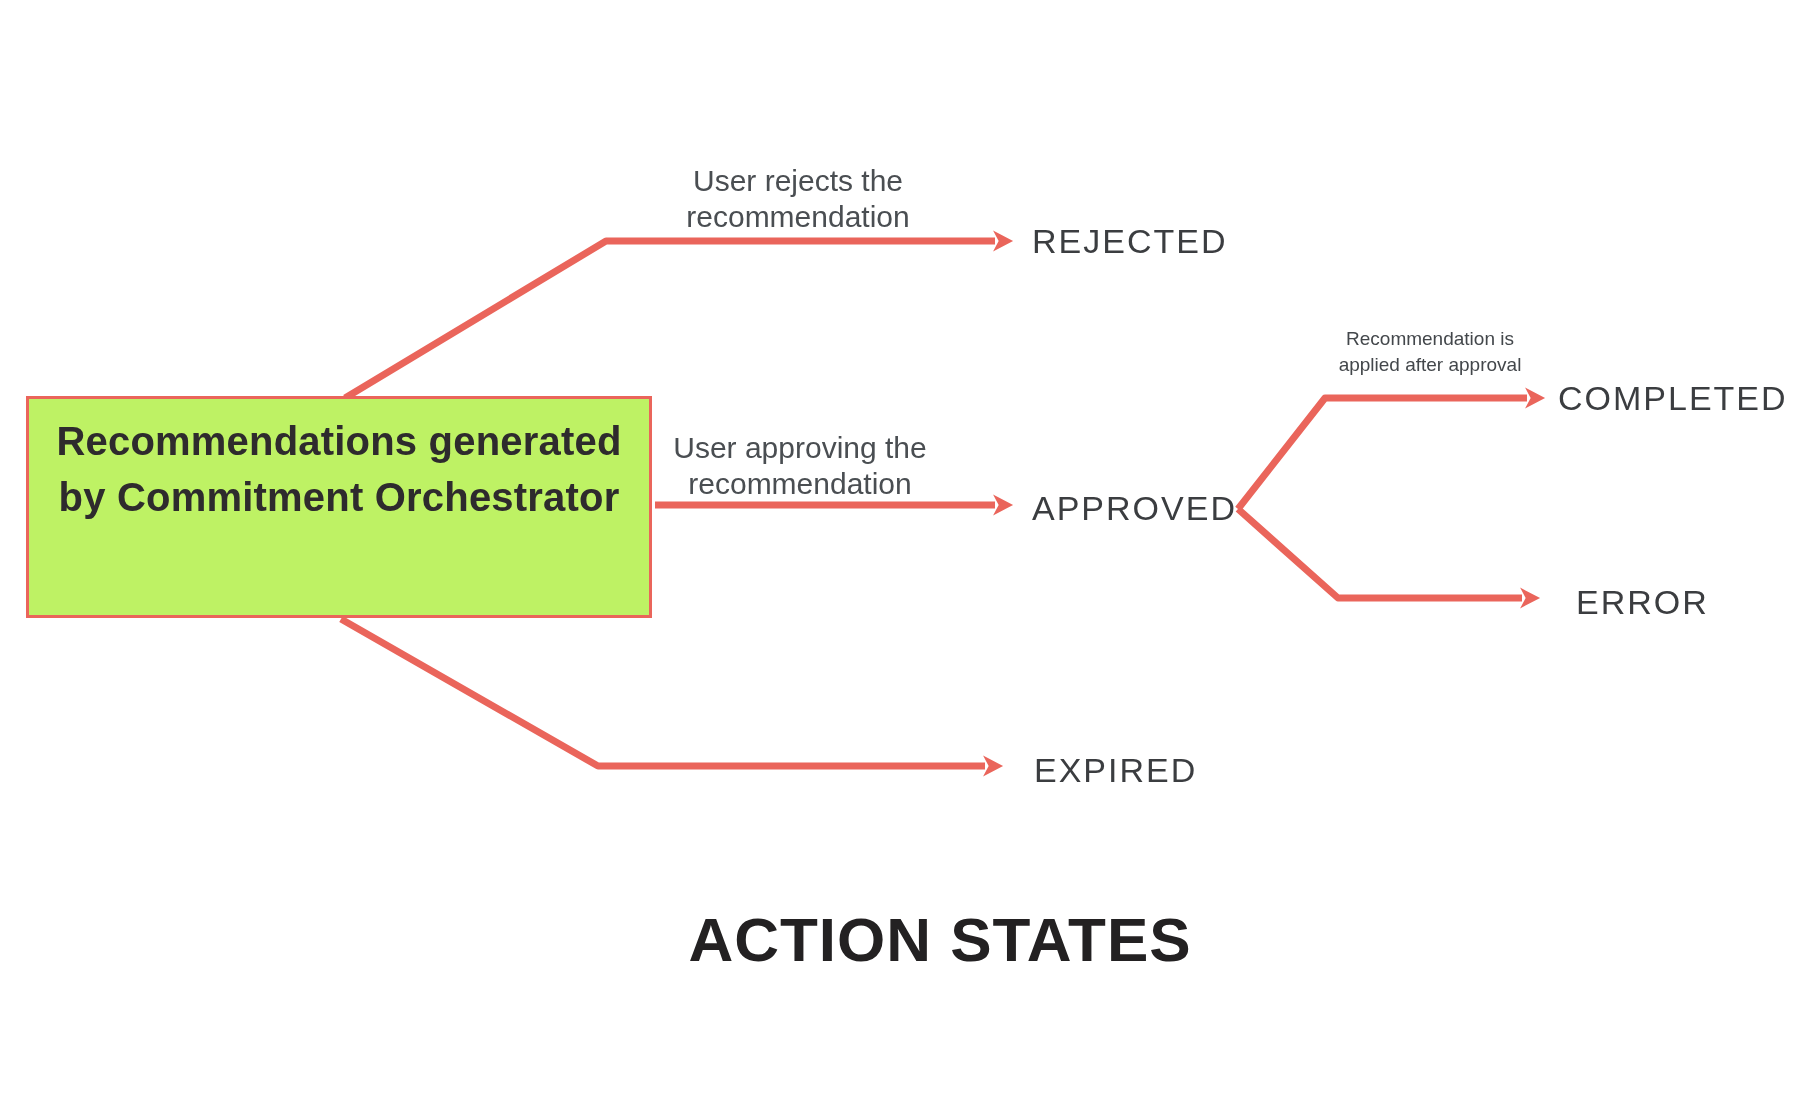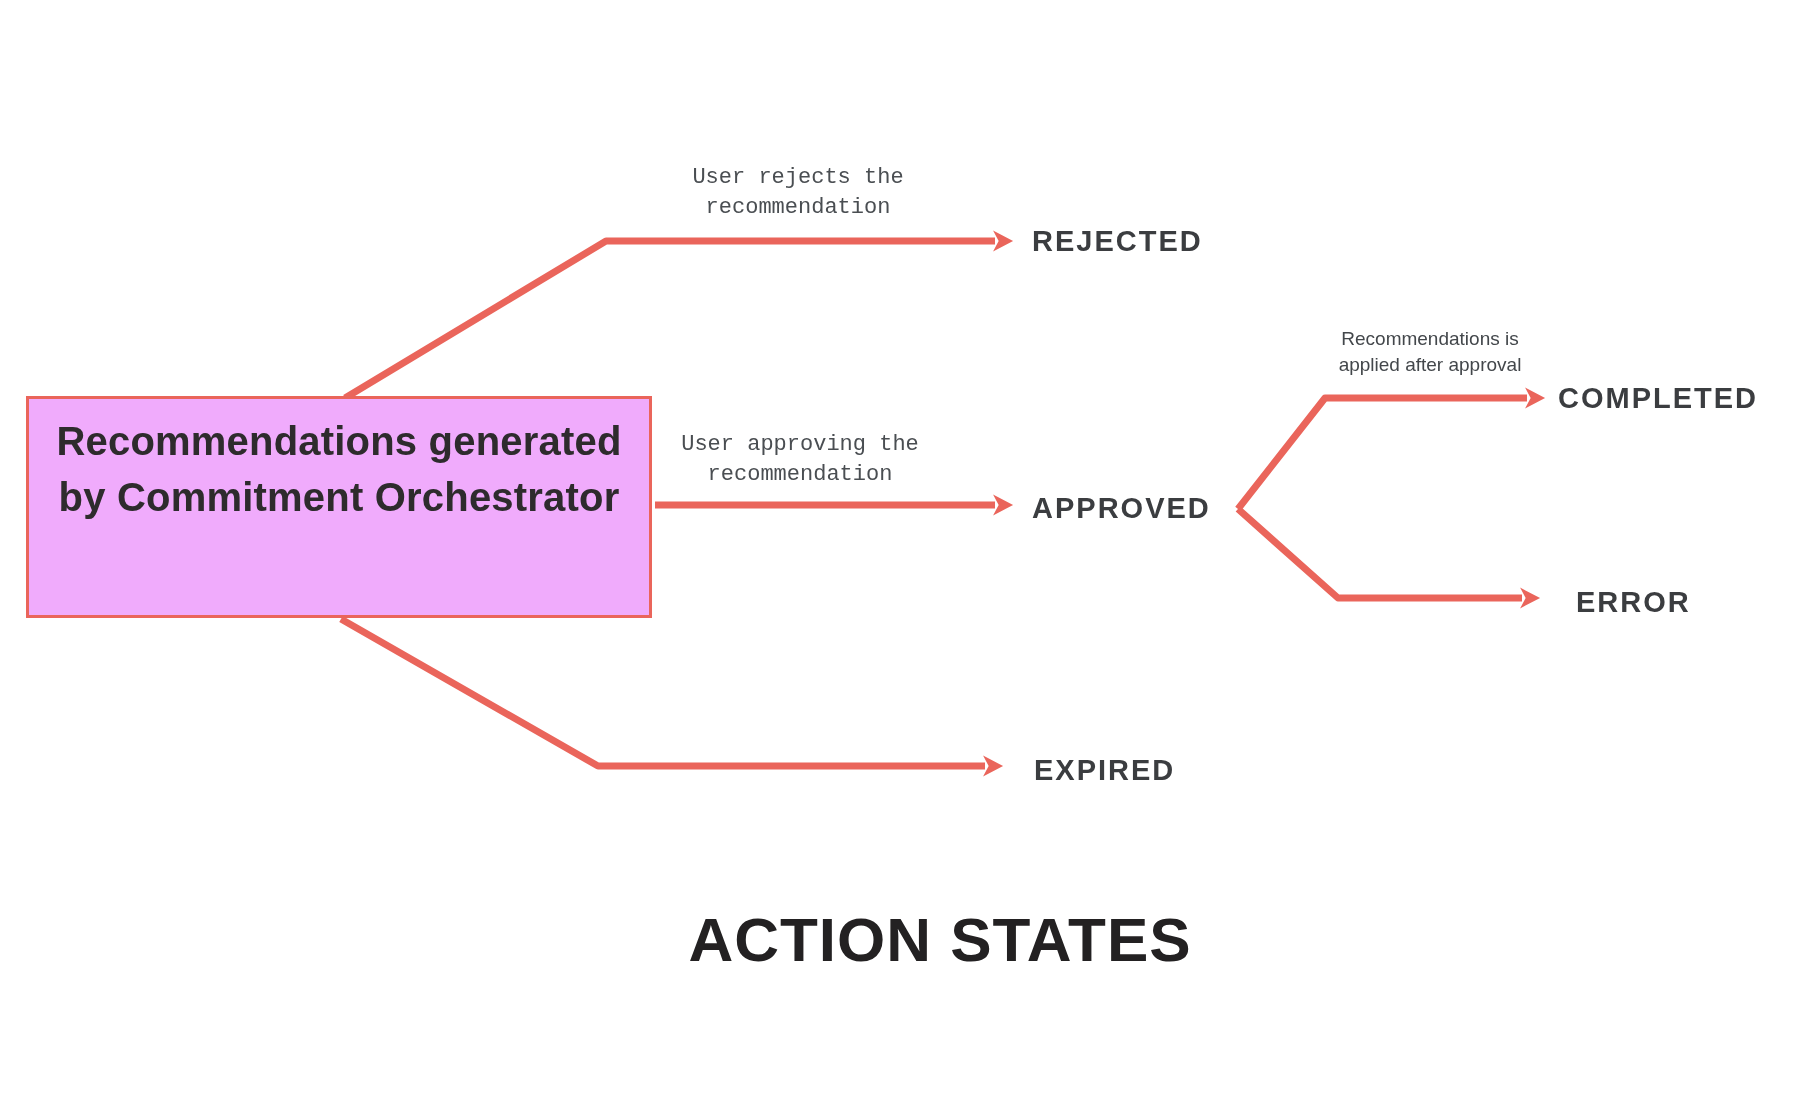--- a/index.html
+++ b/index.html
@@ -10,40 +10,40 @@
     --box-title-text:#2e2b2d;
   }
   *{margin:0;padding:0;box-sizing:border-box;}
   html,body{width:1804px;height:1100px;background:#ffffff;overflow:hidden;
     font-family:"Liberation Sans", sans-serif;}
   .stage{position:relative;width:1804px;height:1100px;background:#ffffff;}
   .edges{position:absolute;left:0;top:0;}
   .edges polyline{fill:none;stroke:var(--accent);stroke-width:7;stroke-linejoin:round;}
   .source-box{
     position:absolute;left:26px;top:396px;width:626px;height:222px;
-    border:3px solid var(--accent);background:#f0abfc;
+    border:3px solid var(--accent);background:#bef264;
   }
   .box-title{
     position:absolute;top:14px;left:0;right:0;text-align:center;
     font-size:40px;line-height:56px;font-weight:700;color:var(--box-title-text);
     white-space:pre-line;letter-spacing:0.2px;
   }
   .box-subtitle{
     position:absolute;bottom:20px;left:0;right:0;text-align:center;
     font-size:27px;color:#3f3f41;letter-spacing:0.3px;
   }
   .edge-label{
     position:absolute;transform:translateX(-50%);text-align:center;
     color:var(--label-text);white-space:pre-line;
   }
-  .edge-label.big{font-size:22px;line-height:30px;font-family:Liberation Mono, monospace;}
+  .edge-label.big{font-size:30px;line-height:36px;}
   .edge-label.small{font-size:19px;line-height:26px;color:#43474b;}
   .state-label{
-    position:absolute;font-size:29px;letter-spacing:2px;color:var(--state-text);
-    line-height:36px;font-weight:700;
+    position:absolute;font-size:34px;letter-spacing:2px;color:var(--state-text);
+    line-height:36px;font-weight:400;
   }
   .diagram-heading{
     position:absolute;left:940px;top:904px;transform:translateX(-50%);
     font-size:62px;font-weight:800;letter-spacing:1px;color:var(--heading);
     white-space:nowrap;
   }
 </style>
 </head>
 <body>
 
@@ -64,21 +64,21 @@
 
   <div class="source-box">
     <div class="box-title">Recommendations generated
 by Commitment Orchestrator</div>
   </div>
 
   <div class="edge-label big" style="left:798px;top:163px;">User rejects the
 recommendation</div>
   <div class="edge-label big" style="left:800px;top:430px;">User approving the
 recommendation</div>
-  <div class="edge-label small" style="left:1430px;top:326px;">Recommendations is
+  <div class="edge-label small" style="left:1430px;top:326px;">Recommendation is
 applied after approval</div>
 
   <div class="state-label" style="left:1032px;top:223px;">REJECTED</div>
   <div class="state-label" style="left:1032px;top:490px;">APPROVED</div>
   <div class="state-label" style="left:1026px;top:752px;margin-left:8px;">EXPIRED</div>
   <div class="state-label" style="left:1558px;top:380px;">COMPLETED</div>
   <div class="state-label" style="left:1576px;top:584px;">ERROR</div>
 
   <div class="diagram-heading">ACTION STATES</div>
 

